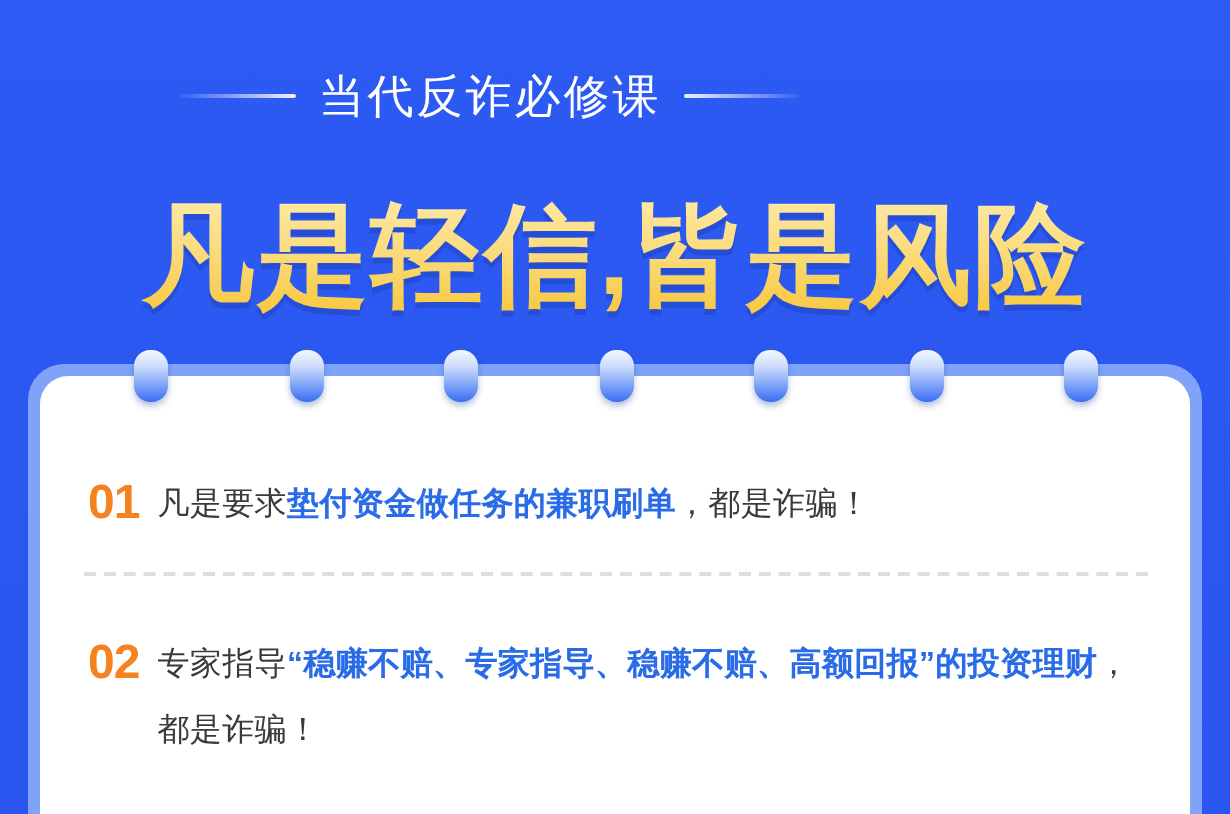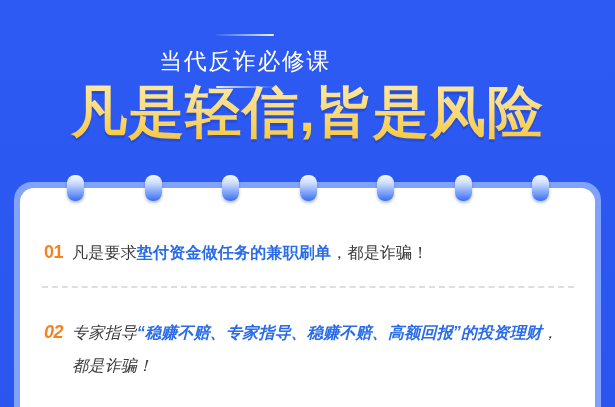--- a/index.html
+++ b/index.html
@@ -34,21 +34,20 @@
 
   .eyebrow {
     position: absolute;
     left: 0;
     top: 34px;
     width: 490px;
     display: flex;
     align-items: center;
     justify-content: center;
     gap: 11px;
-    flex-direction: column;
   }
   .eyebrow-rule {
     display: block;
     width: 58px;
     height: 2px;
     border-radius: 1px;
   }
   .eyebrow-rule.left {
     background: linear-gradient(90deg, rgba(255,255,255,0.05) 0%, rgba(255,255,255,0.92) 100%);
   }
@@ -60,21 +59,21 @@
     line-height: 28px;
     color: #ffffff;
     letter-spacing: 1.5px;
     font-weight: 400;
     white-space: nowrap;
   }
 
   .headline {
     position: absolute;
     left: 0;
-    top: 80px;
+    top: 96px;
     width: 615px;
     font-size: 56px;
     line-height: 64px;
     font-weight: 800;
     letter-spacing: 1px;
     white-space: nowrap;
     background: linear-gradient(180deg, #fdeaa6 0%, #fbdd81 42%, #f7c63a 100%);
     -webkit-background-clip: text;
     background-clip: text;
     color: transparent;
@@ -135,25 +134,25 @@
 
   .item {
     position: absolute;
     left: 24px;
     width: 530px;
     display: flex;
     align-items: flex-start;
     gap: 9px;
   }
   .item-1 { top: 48px; }
-  .item-2 { top: 128px; font-style: italic; }
+  .item-2 { top: 128px; }
 
   .item-num {
     flex: 0 0 auto;
-    font-size: 18px;
+    font-size: 24px;
     line-height: 30px;
     font-weight: 800;
     color: #f5821f;
     letter-spacing: -0.5px;
     padding-top: 1px;
   }
 
   .item-text {
     flex: 1 1 auto;
     font-size: 16px;

